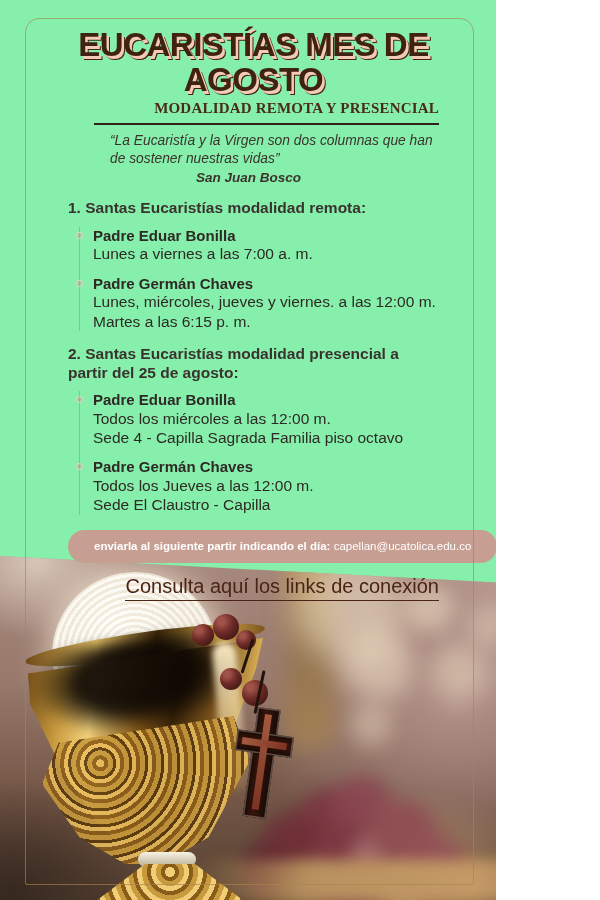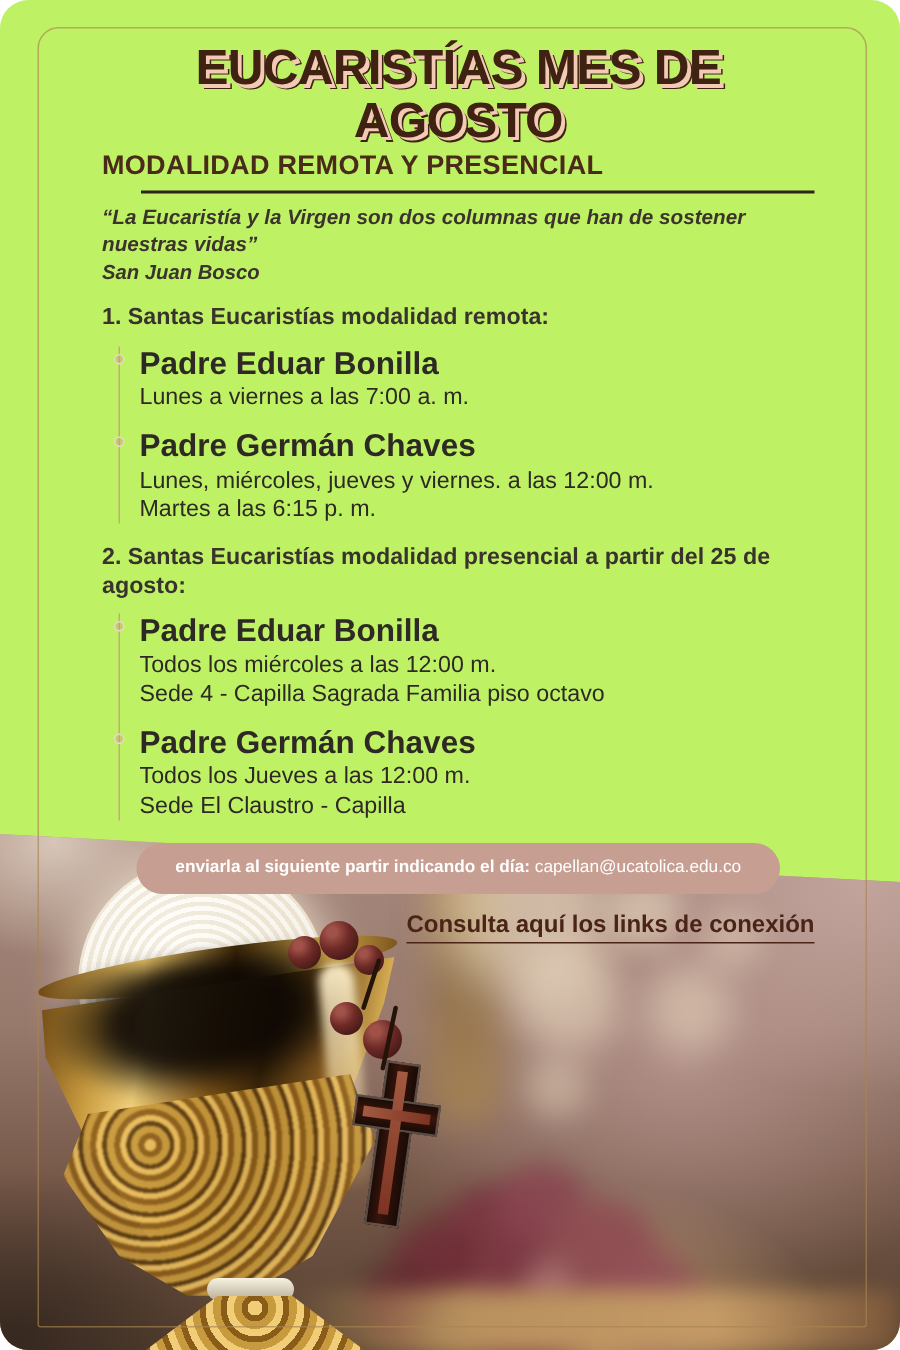--- a/index.html
+++ b/index.html
@@ -1,58 +1,58 @@
 <!DOCTYPE html>
 <html><head>
 <meta charset="utf-8">
 <style>
   * { margin:0; padding:0; box-sizing:border-box; }
   html,body { width:600px; height:900px; }
   body { font-family:"Liberation Sans","DejaVu Sans",sans-serif; }
-  .poster { position:relative; width:600px; height:900px; background:#bef264; overflow:hidden;border-radius:19px; }
+  .poster { position:relative; width:496px; height:900px; background:#86efac; overflow:hidden; }
 
   
   .frame { position:absolute; left:25px; right:22px; top:18px; bottom:15px;
            border:1px solid rgba(168,132,80,.65); border-radius:14px 14px 2px 2px;
            pointer-events:none; z-index:40; }
 
   
   .content { position:relative; z-index:30; padding:28px 57px 0 68px; }
 
   .title { font-size:33px; font-weight:800; letter-spacing:-.5px; text-align:center;
            color:#3f2212; text-shadow:2.5px 2.5px 0 #f3cab4, 3.5px 3.5px 0 #3f2212;
            line-height:1.05; }
-  .subtitle { font-size:18px; font-weight:800; text-align:left; color:#4a2a18;
-              margin-top:3px; letter-spacing:.2px; }
+  .subtitle { font-size:15px; font-weight:800; text-align:right; color:#4a2a18;
+              margin-top:3px; letter-spacing:.2px;font-family:Liberation Serif, serif; }
   .title-rule { height:2px; background:#2f2218; margin:6px 0 7px 26px; }
 
-  .quote { font-size:13.8px; font-style:italic; font-weight:700; color:#3b332c; line-height:1.3; }
+  .quote { font-size:13.8px; font-style:italic; font-weight:400; color:#3b332c; line-height:1.3;margin-left:42px; }
   .quote-author { font-size:13.5px; font-style:italic; font-weight:600; color:#3b332c;
-                  text-align:left; margin:2px 10px 0 0; }
+                  text-align:center; margin:2px 10px 0 0; }
 
   .section { margin-top:14px; }
   .section-heading { font-size:15.5px; font-weight:600; color:#3a332d; line-height:1.2; }
   .section-heading.maroon { color:#6e3625; }
 
   .items { margin:9px 0 0 11px; border-left:1px solid rgba(199,147,130,.75); padding-left:13px; }
   .item { position:relative; margin-bottom:11px; }
   .item:last-child { margin-bottom:0; }
   .ring { position:absolute; left:-17px; top:5px; width:7px; height:7px; border-radius:50%;
           border:1.5px solid #ecd8c8; background:rgba(201,150,132,.4); }
-  .item-name { font-size:21px; font-weight:800; color:#2e2924; line-height:1.18; }
+  .item-name { font-size:15px; font-weight:800; color:#2e2924; line-height:1.18; }
   .item-line { font-size:15.5px; color:#2e2924; line-height:1.18; margin-top:1px; }
 
   .notice-wrap { text-align:center; margin-top:15px; }
   .notice { display:inline-block; background:#c79e92; border-radius:24px; padding:8px 26px 9px;
             color:#ffffff; font-size:11.5px; font-weight:600; line-height:1.45; }
   .notice div { white-space:nowrap; }
   .notice .email { font-weight:400; cursor:pointer; }
 
   .link-row { text-align:right; margin-top:12px; }
-  .connect-link { display:inline-block; font-size:16px; font-weight:700; color:#4a2417;
+  .connect-link { display:inline-block; font-size:20px; font-weight:400; color:#4a2417;
                   border-bottom:1.5px solid #4a2417; padding-bottom:2px; cursor:pointer; }
 
   
   .photo { position:absolute; left:0; top:540px; width:600px; height:360px; z-index:10;
            clip-path:polygon(0 16px,100% 48px,100% 100%,0 100%); overflow:hidden;
            background:
              radial-gradient(140px 110px at 6% 6%, rgba(220,205,190,.9), transparent 70%),
              radial-gradient(260px 200px at 96% 14%, rgba(198,167,160,.9), transparent 70%),
              radial-gradient(300px 240px at 76% 46%, rgba(182,148,141,.85), transparent 70%),
              radial-gradient(220px 140px at 66% 96%, rgba(197,154,102,.95), transparent 70%),

